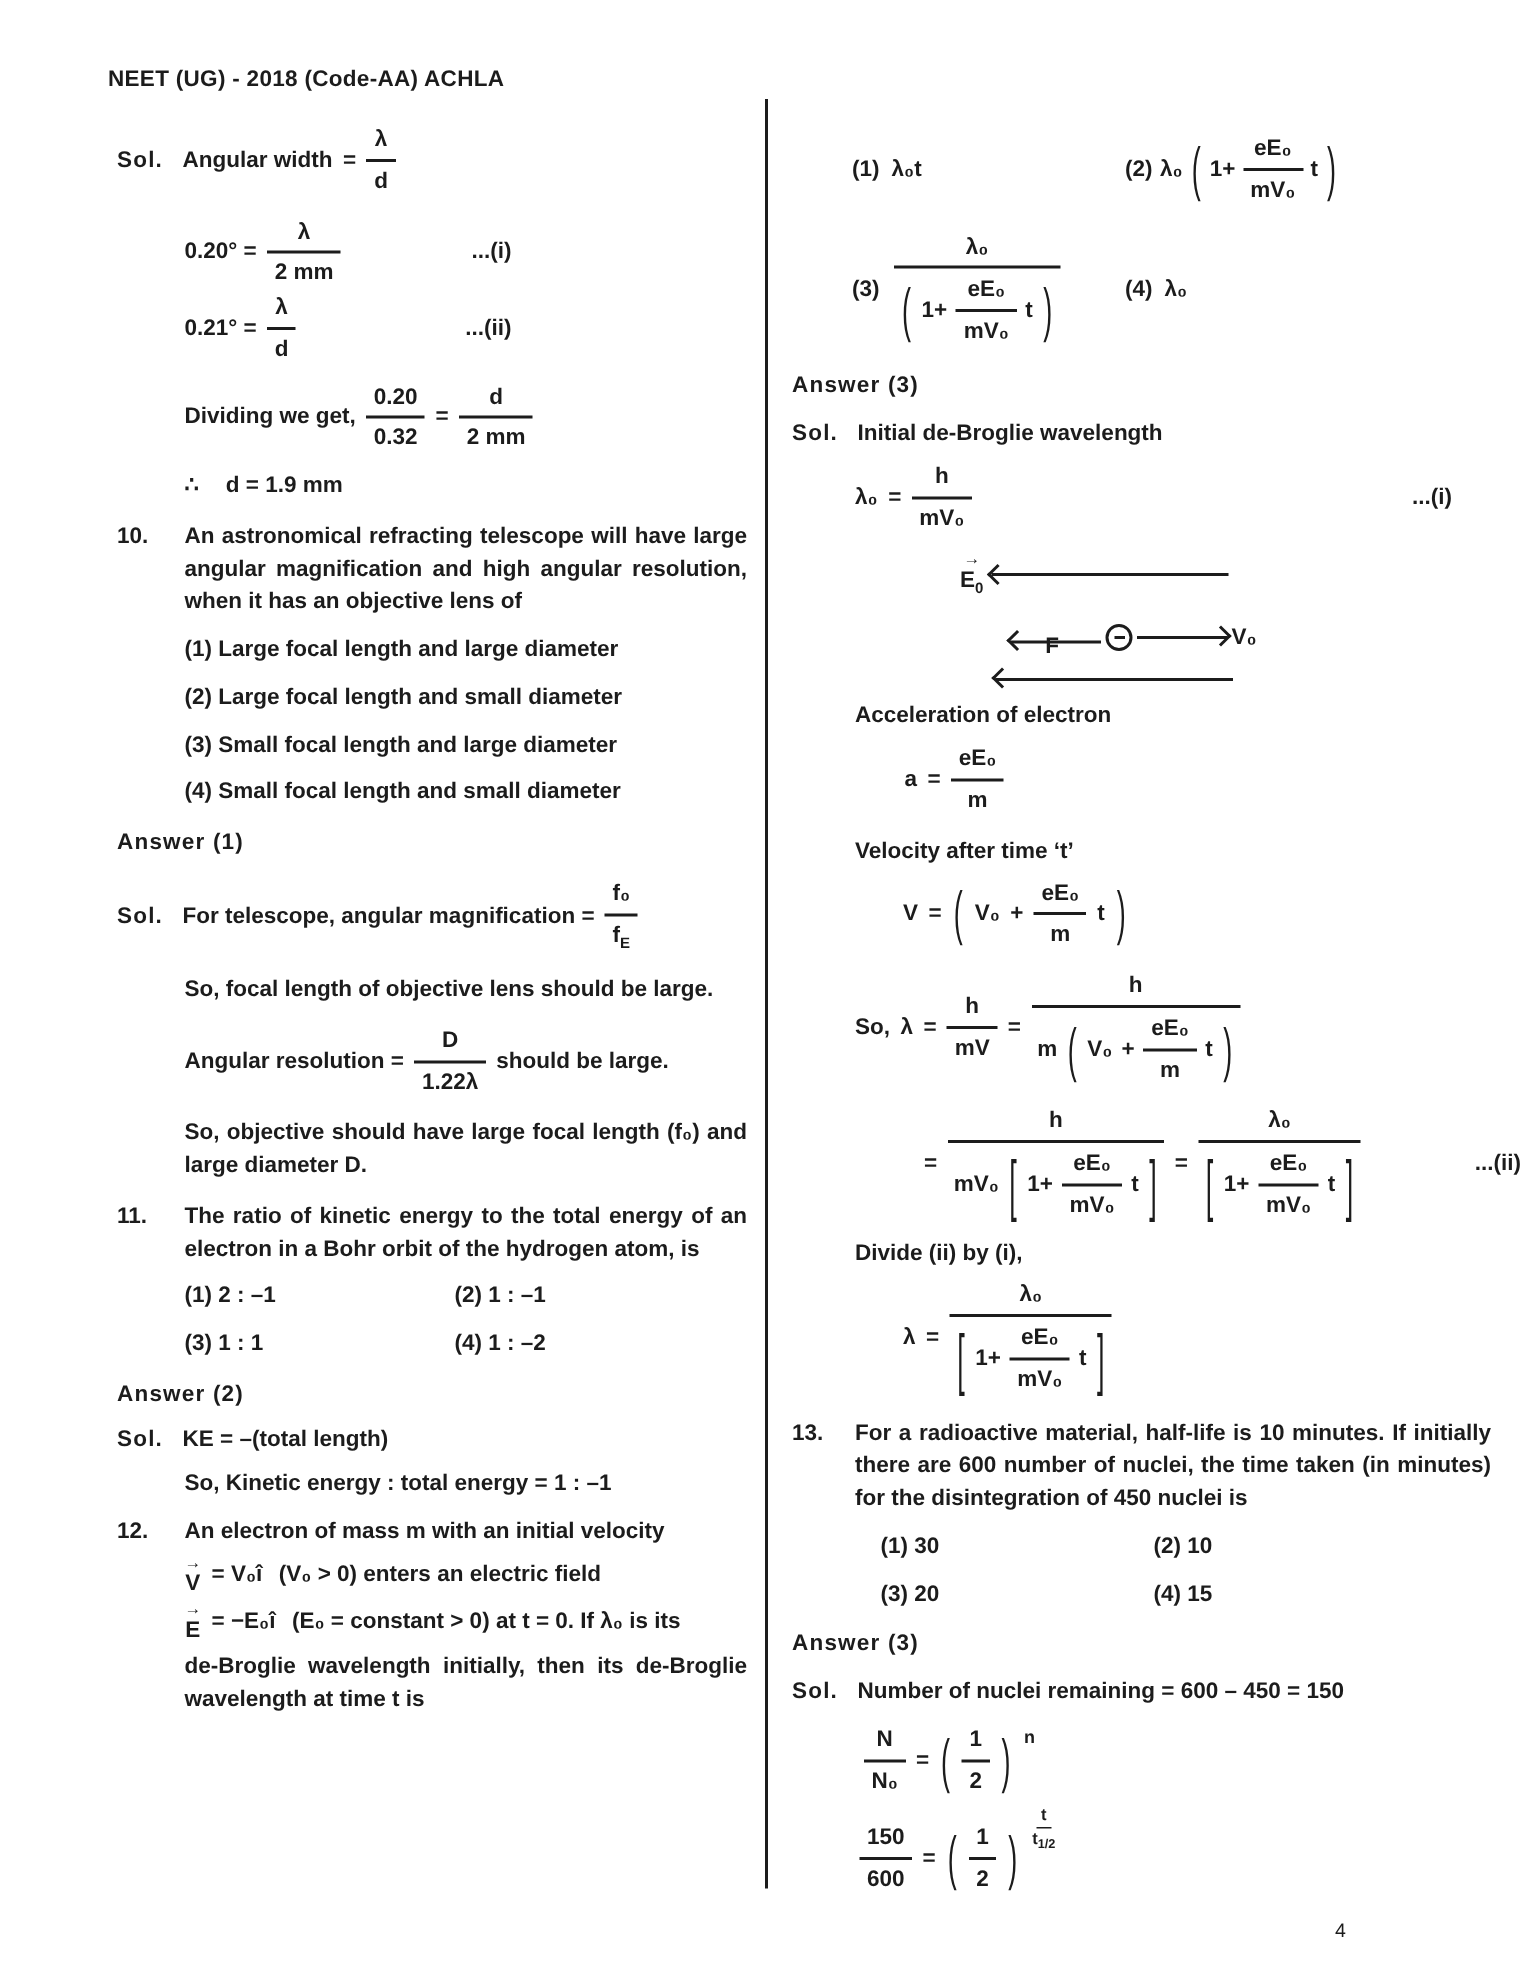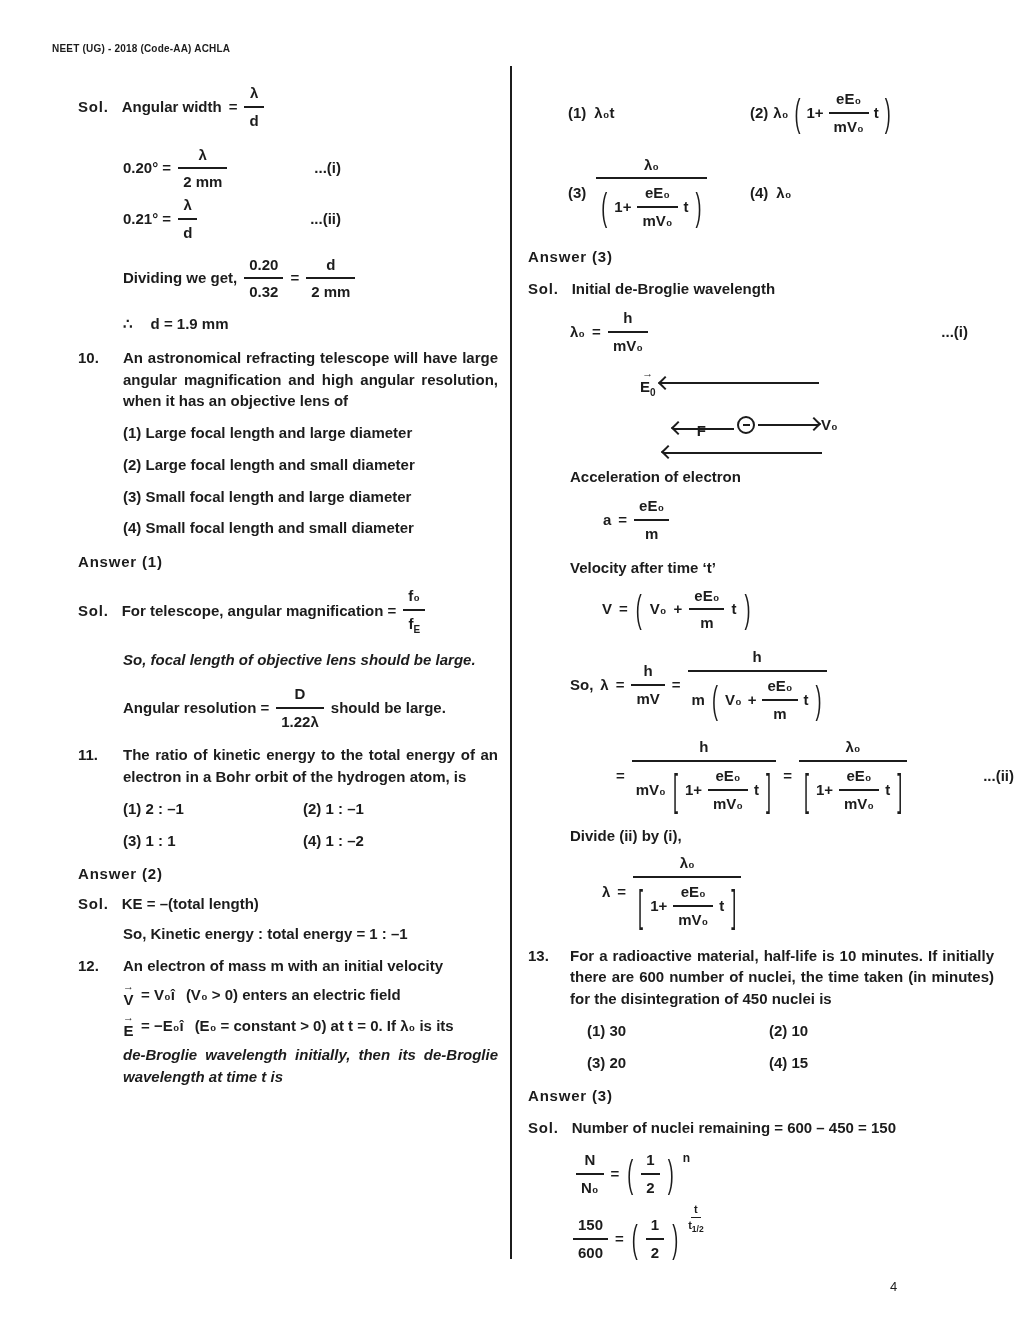--- a/index.html
+++ b/index.html
@@ -1,35 +1,35 @@
 <!DOCTYPE html>
 <html><head>
 <meta charset="utf-8">
 <style>
   html,body { margin:0; padding:0; }
   body {
     width:1020px; height:1320px; position:relative; background:#ffffff;
     font-family:"Liberation Sans", sans-serif; font-weight:700;
     color:#1c1c1c; font-size:15px; line-height:1.45;
   }
-  .hdr { position:absolute; left:52px; top:42px; font-size:10px; letter-spacing:.2px; }
+  .hdr { position:absolute; left:72px; top:42px; font-size:15px; letter-spacing:.2px; }
   .divider { position:absolute; left:510px; top:66px; width:2px; height:1193px; background:#1c1c1c; }
   .pagenum { position:absolute; left:890px; top:1278px; font-weight:400; font-size:13px; }
 
   .col { position:absolute; }
   .col-left  { left:78px;  top:82px; width:420px; }
   .col-right { left:528px; top:88px; width:466px; }
 
   .lbl { letter-spacing:.8px; }
   .r { display:flex; align-items:center; gap:7px; }
   .nw { white-space:nowrap; }
   .q { display:flex; }
   .qn { width:45px; flex:none; }
   .qb { flex:1; text-align:justify; }
-  .p  { text-align:justify;font-style:italic; }
+  .p  { text-align:justify; }
   .ind { margin-left:45px; }
   .ind2 { margin-left:42px; }
   .opt { margin:10px 0 0 45px; }
   .og { display:flex; margin-left:45px; margin-top:10px; }
   .og .o1 { width:180px; flex:none; }
   .ogr { display:flex; margin-left:59px; margin-top:10px; }
   .ogr .o1 { width:182px; flex:none; }
 
   .fr { display:inline-flex; flex-direction:column; align-items:stretch; text-align:center; }
   .fn { border-bottom:2px solid #1c1c1c; padding:0 5px 2px; }
@@ -143,20 +143,21 @@
   </div>
   <div class="p ind" style="margin-top:12px">So, focal length of objective lens should be large.</div>
   <div class="r ind" style="margin-top:12px">
     <span>Angular resolution =</span>
     <span class="fr">
       <span class="fn">D</span>
       <span class="fd">1.22λ</span>
     </span>
     <span>should be large.</span>
   </div>
+  <div class="p ind" style="margin-top:12px">So, objective should have large focal length (f₀) and large diameter D.</div>
 
   <div class="q" style="margin-top:12px">
     <span class="qn">11.</span>
     <span class="qb">The ratio of kinetic energy to the total energy of an electron in a Bohr orbit of the hydrogen atom, is</span>
   </div>
   <div class="og">
     <span class="o1">(1) 2 : –1</span>
     <span>(2) 1 : –1</span>
   </div>
   <div class="og">

